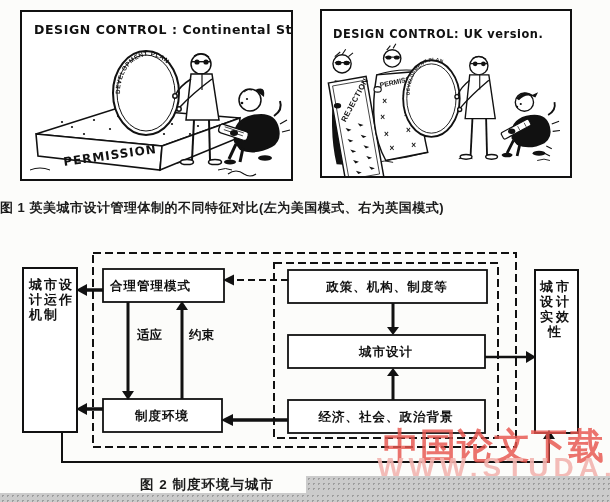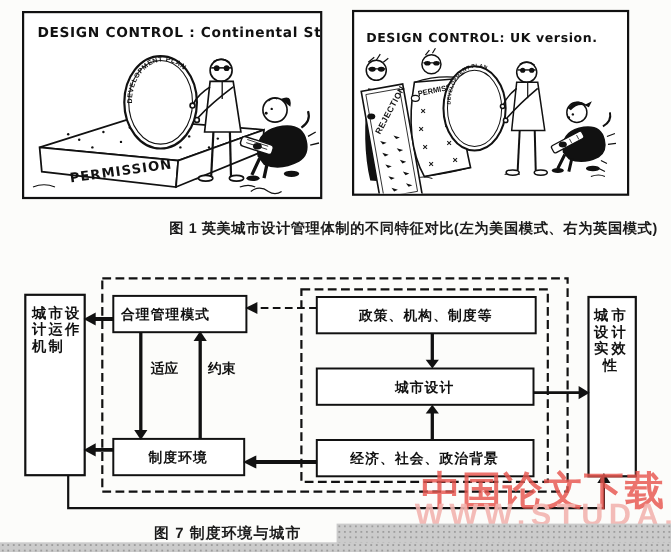--- a/index.html
+++ b/index.html
@@ -6,21 +6,21 @@
   body{font-family:"Liberation Sans",sans-serif;background:#e9e9e9;}
   #page{position:relative;width:610px;height:502px;background:#fcfcfa;overflow:hidden;}
 
   
   .panel{position:absolute;background:#fff;border:2px solid #111;box-sizing:border-box;}
   #panel-left{left:20px;top:10px;width:273px;height:171px;}
   #panel-right{left:320px;top:9px;width:252px;height:169px;}
   .panel svg{display:block;width:100%;height:100%;}
   .cartoon-title{font-family:"DejaVu Sans",sans-serif;font-weight:600;letter-spacing:.6px;}
 
-  #fig1-caption{position:absolute;left:0;top:199px;width:598px;text-align:right;
+  #fig1-caption{position:absolute;left:0;top:199px;width:598px;text-align:left;
     font-size:13px;font-weight:700;color:#1b1b1b;letter-spacing:.5px;}
 
   
   #fig2-svg{position:absolute;left:0;top:240px;width:610px;height:235px;z-index:1;}
   #fig2-caption{position:absolute;left:140px;top:476px;font-size:13.5px;font-weight:700;
     color:#1b1b1b;letter-spacing:1px;z-index:2;}
 
   
   #wm1{position:absolute;left:383px;top:422px;font-size:36px;font-weight:700;
     letter-spacing:1px;white-space:nowrap;opacity:.82;z-index:3;}
@@ -331,21 +331,21 @@
       <line x1="485" y1="117" x2="527" y2="117" stroke="#111" stroke-width="2.5"></line>
       <polygon points="526,111 526,123 536,117" fill="#111"></polygon>
     </g>
 
     <g>
       <path d="M62,192 L62,222 L549,222 L549,198" fill="none" stroke="#111" stroke-width="2"></path>
       <polygon points="543,199 555,199 549,190" fill="#111"></polygon>
     </g>
   </svg>
 
-  <div id="fig2-caption">图 7    制度环境与城市</div>
+  <div id="fig2-caption">图 2    制度环境与城市</div>
 
   <div id="wm1" style="color: rgb(232, 86, 79);">中国论文下载</div>
   <div id="wm2" style="color: rgb(243, 181, 176);">WWW.STUDA.</div>
 
   <div class="gray-band" id="band-right" style="background-color: rgb(203, 203, 203);"></div>
   <div class="gray-band" id="band-bottom" style="background-color: rgb(203, 203, 203);"></div>
 
 </div>
 
 </body></html>

